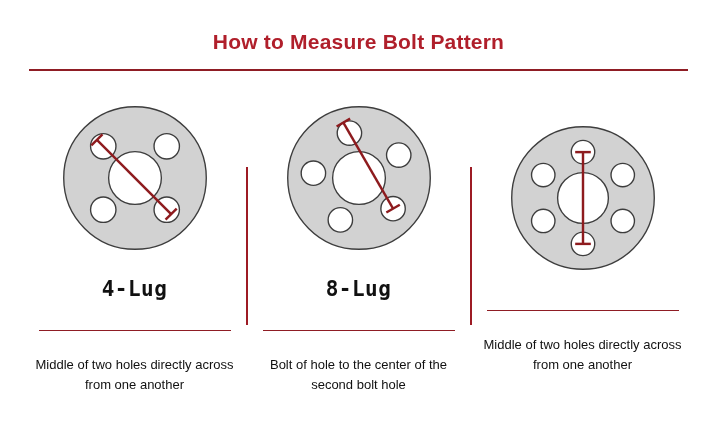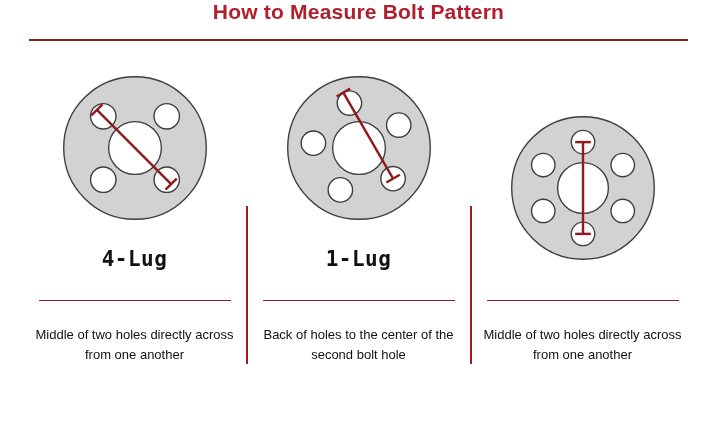--- a/index.html
+++ b/index.html
@@ -4,40 +4,40 @@
 <style>
   * { margin: 0; padding: 0; box-sizing: border-box; }
   html, body { background: #ffffff; }
   body {
     width: 717px;
     height: 436px;
     font-family: "Liberation Sans", sans-serif;
     color: #1a1a1a;
     overflow: hidden;
   }
-  .page { width: 717px; height: 436px; }
+  .page { width: 717px; height: 436px; padding-top: 30px; }
 
   .title {
     text-align: center;
     font-size: 21px;
     font-weight: bold;
     color: #b01f2b;
     letter-spacing: 0.2px;
   }
   .title-rule {
     height: 2px;
     background: #8f1d24;
     margin: 15px 29px 0 29px;
   }
 
   .columns {
     margin-top: 24px;
     display: flex;
     justify-content: center;
-    align-items: flex-end;
+    align-items: center;
     padding: 0 10px;
   }
   .col {
     width: 222px;
     display: flex;
     flex-direction: column;
     align-items: center;
   }
   .vdivider {
     width: 2px;
@@ -105,23 +105,23 @@
         <circle cx="75.2" cy="39" r="12.5" fill="#ffffff" stroke="#3d3d3d" stroke-width="1.4"></circle>
         <circle cx="125.7" cy="61.5" r="12.5" fill="#ffffff" stroke="#3d3d3d" stroke-width="1.4"></circle>
         <circle cx="119.9" cy="116.4" r="12.5" fill="#ffffff" stroke="#3d3d3d" stroke-width="1.4"></circle>
         <circle cx="65.9" cy="127.9" r="12.5" fill="#ffffff" stroke="#3d3d3d" stroke-width="1.4"></circle>
         <circle cx="38.3" cy="80.1" r="12.5" fill="#ffffff" stroke="#3d3d3d" stroke-width="1.4"></circle>
         <circle cx="85" cy="85" r="27" fill="#ffffff" stroke="#3d3d3d" stroke-width="1.4"></circle>
         <line x1="69" y1="28.2" x2="119.9" y2="116.4" stroke="#8e1b1e" stroke-width="2.5"></line>
         <line x1="62.1" y1="32.2" x2="75.9" y2="24.2" stroke="#8e1b1e" stroke-width="2.5"></line>
         <line x1="113" y1="120.4" x2="126.8" y2="112.4" stroke="#8e1b1e" stroke-width="2.5"></line>
       </svg>
-      <div class="lug-label">1-Lug</div>
+      <div class="lug-label">8-Lug</div>
       <div class="label-rule"></div>
-      <p class="desc">Back of holes to the center of the second bolt hole</p>
+      <p class="desc">Bolt of hole to the center of the second bolt hole</p>
     </section>
 
     <div class="vdivider"></div>
 
     <section class="col">
       <svg class="hub-svg" width="166" height="166" viewBox="0 0 170 170">
         <circle cx="85" cy="85" r="73" fill="#d2d2d2" stroke="#3d3d3d" stroke-width="1.4"></circle>
         <circle cx="85" cy="38" r="12" fill="#ffffff" stroke="#3d3d3d" stroke-width="1.4"></circle>
         <circle cx="125.7" cy="61.5" r="12" fill="#ffffff" stroke="#3d3d3d" stroke-width="1.4"></circle>
         <circle cx="125.7" cy="108.5" r="12" fill="#ffffff" stroke="#3d3d3d" stroke-width="1.4"></circle>

